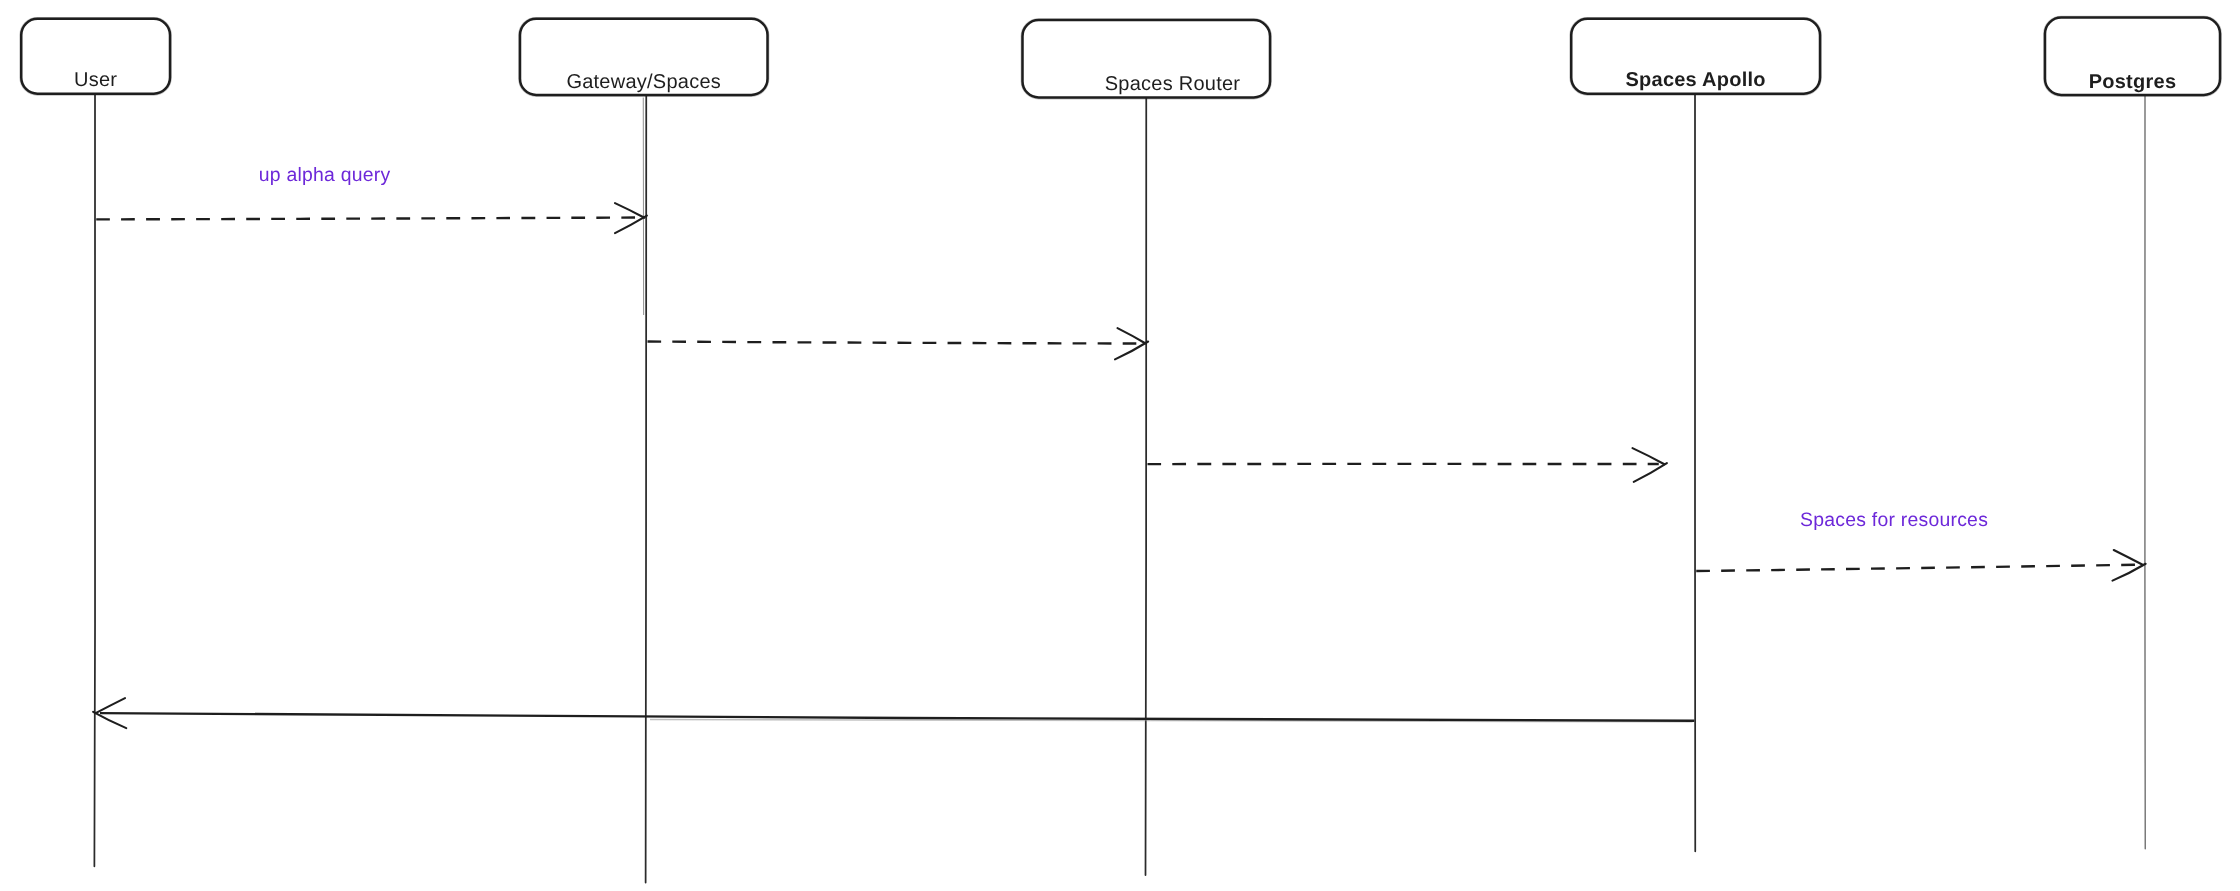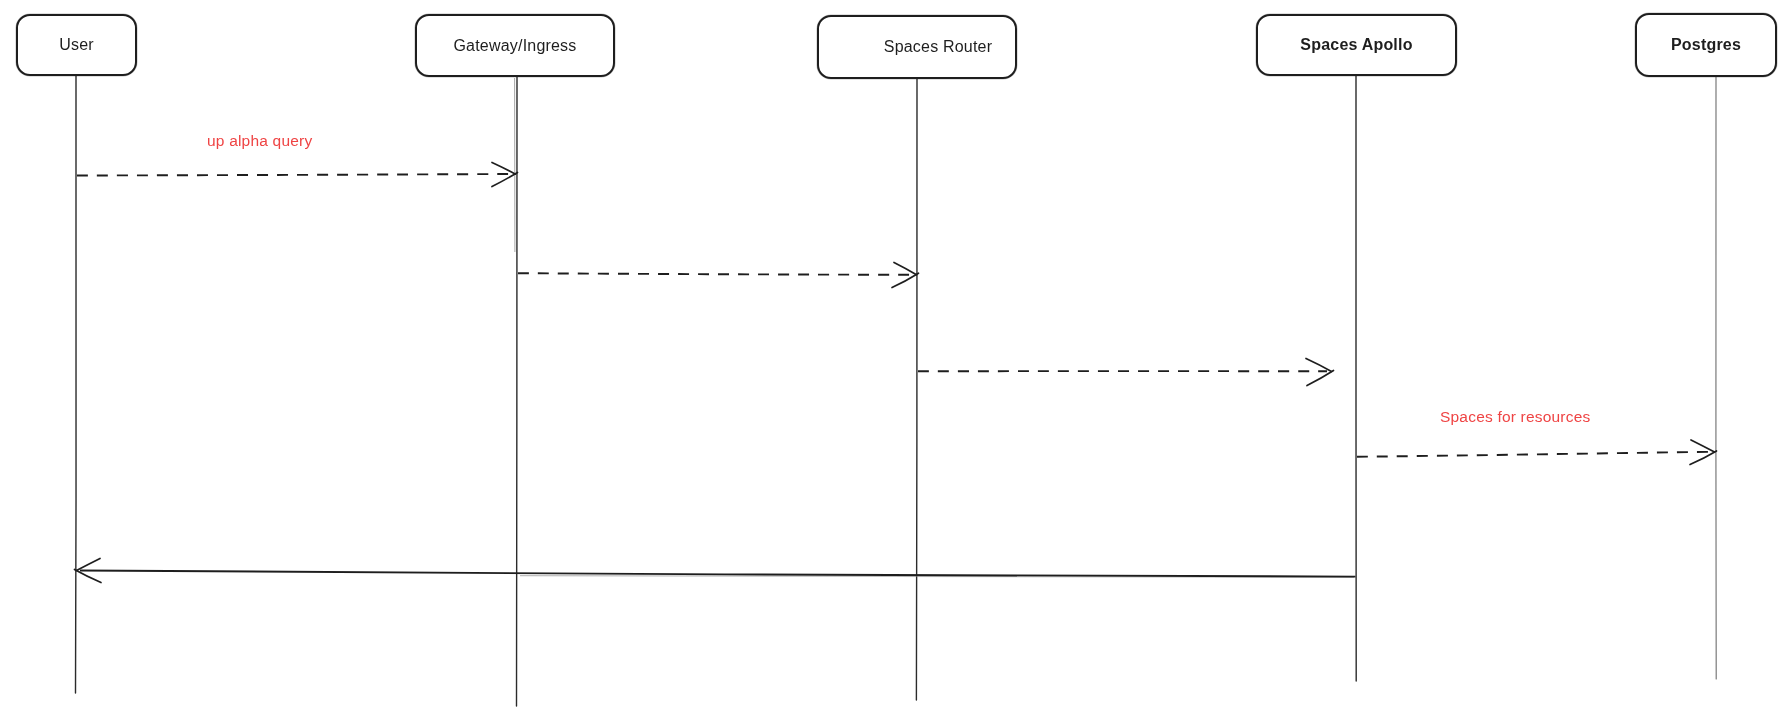--- a/index.html
+++ b/index.html
@@ -55,35 +55,35 @@
     stroke-linecap: round;
     stroke-linejoin: round;
   }
   .actor-box {
     position: absolute;
     box-sizing: border-box;
     background: #ffffff;
     border: 2px solid #1e1e1e;
     border-radius: 14px;
     display: flex;
-    align-items: center;
+    align-items: flex-end;
     justify-content: center;
     box-shadow: 0 0 0 0.5px rgba(30,30,30,0.28);
   }
   .actor-label {
     font-size: 16px;
     letter-spacing: 0.2px;
     color: #1e1e1e;
     white-space: nowrap;
   }
   .message-label {
     position: absolute;
     font-size: 15.5px;
     letter-spacing: 0.2px;
-    color: #ef4444;
+    color: #6d28d9;
     white-space: nowrap;
     line-height: 20px;
   }
 </style>
 </head>
 <body>
 
 <div id="canvas">
 
   <svg id="lines-layer" viewBox="0 0 1792 713" xmlns="http://www.w3.org/2000/svg">
@@ -125,21 +125,21 @@
       <path class="arrow-head" d="M 100 558.5 Q 88 564.5 76.5 570.5"></path>
       <path class="arrow-head" d="M 101 582.5 Q 87 576.5 74.5 569.5"></path>
     </g>
   </svg>
 
   <div class="actor-box" style="left:16px; top:14px; width:121px; height:62px;">
     <span class="actor-label">User</span>
   </div>
 
   <div class="actor-box" style="left:415px; top:14px; width:200px; height:63px;">
-    <span class="actor-label">Gateway/Ingress</span>
+    <span class="actor-label">Gateway/Spaces</span>
   </div>
 
   <div class="actor-box" style="left:817px; top:15px; width:200px; height:64px;padding-left:42px;">
     <span class="actor-label">Spaces Router</span>
   </div>
 
   <div class="actor-box" style="left:1256px; top:14px; width:201px; height:62px;font-weight:bold;">
     <span class="actor-label">Spaces Apollo</span>
   </div>
 

